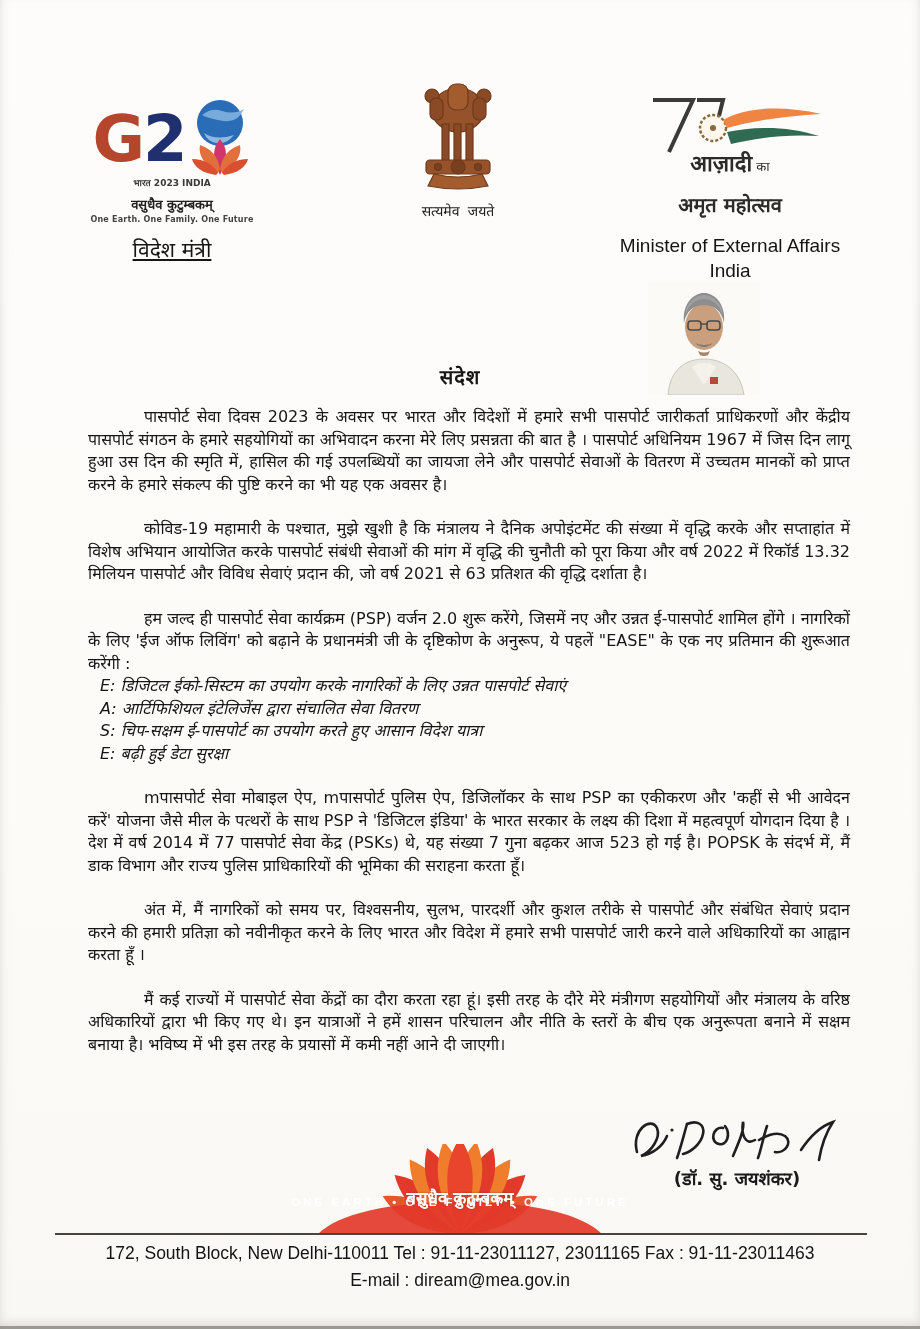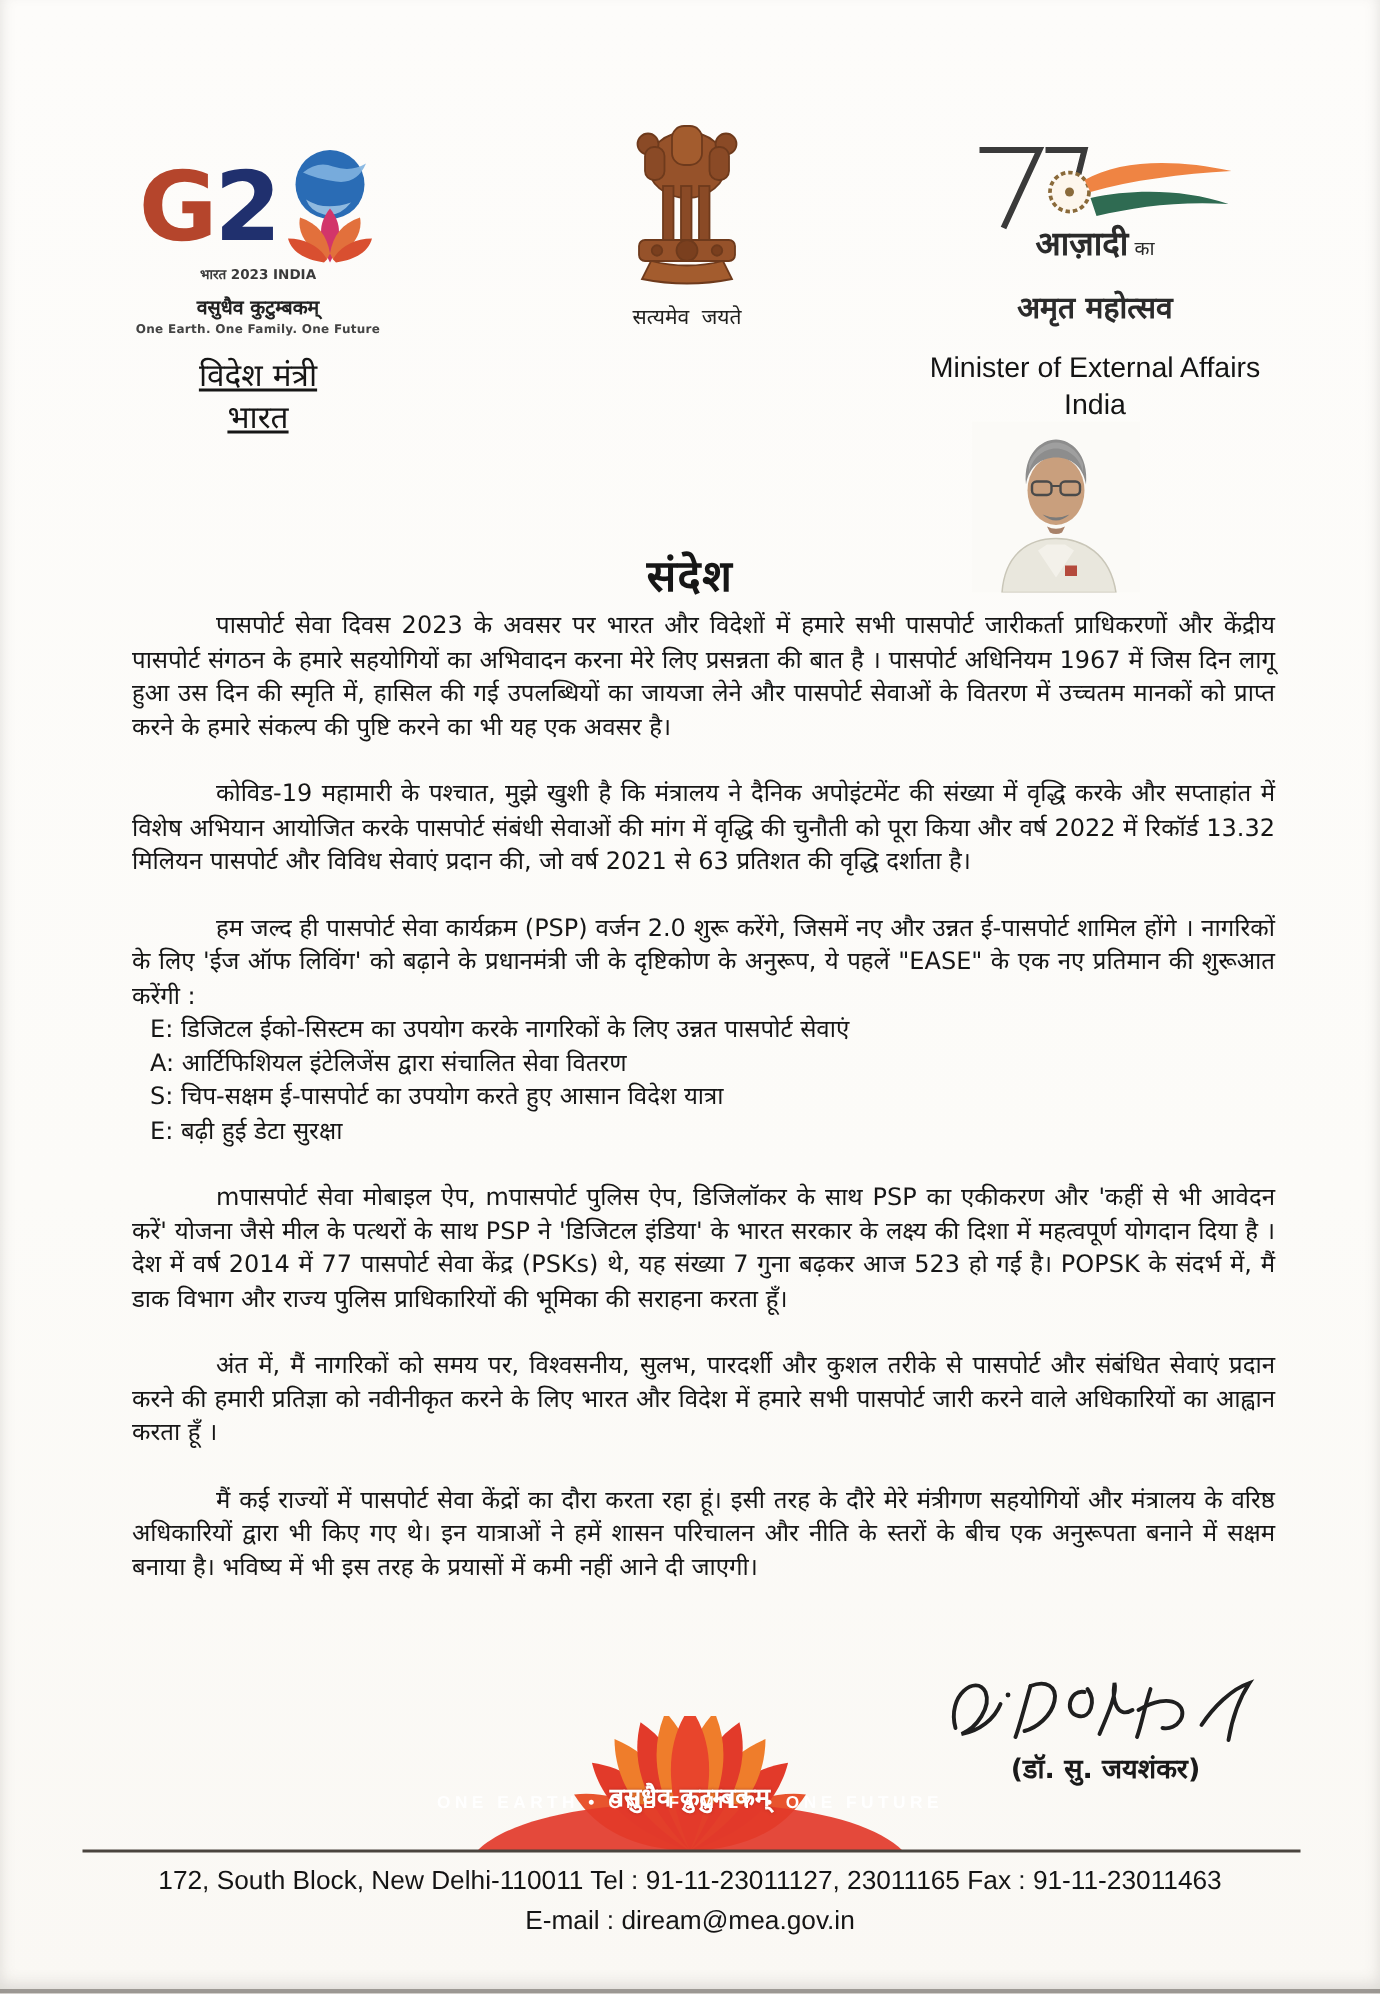--- a/index.html
+++ b/index.html
@@ -36,30 +36,30 @@
   .amrit-line1{font-size:22px;font-weight:bold;color:#2b2b2b;line-height:1.05;text-align:center;margin-top:-6px;}
   .amrit-line1 .ka{font-size:13px;font-weight:normal;}
   .amrit-line2{font-size:20px;font-weight:bold;color:#2b2b2b;margin-top:16px;}
   .office-en{font-size:19px;color:#141414;margin-top:16px;line-height:1.3;font-family:"Liberation Sans",sans-serif;}
 
   .minister-photo{position:absolute;left:648px;top:281px;width:112px;height:114px;}
 
   
   .letter-title{
     position:absolute;left:0;top:363px;width:920px;text-align:center;
-    font-size:29px;font-weight:600;color:#161616;letter-spacing:1px;
+    font-size:20px;font-weight:600;color:#161616;letter-spacing:1px;
   }
   .letter-body{
     position:absolute;left:88px;top:406px;width:762px;
     font-size:16px;line-height:22.5px;color:#161616;
     text-align:justify;
   }
   .letter-body p{margin:0 0 22px 0;text-indent:56px;}
   .letter-body p.no-gap{margin-bottom:0;}
-  .ease-list{list-style:none;margin:0 0 22px 0;padding:0 0 0 12px;text-align:left;}
+  .ease-list{list-style:none;margin:0 0 22px 0;padding:0 0 0 12px;text-align:left;font-style:italic;}
   .ease-list li{margin:0;line-height:22.5px;}
 
   .signature-block{position:absolute;left:612px;top:1112px;width:250px;text-align:center;}
   .signature-name{font-size:18px;font-weight:bold;color:#1a1a1a;margin-top:-2px;text-align:center;}
 
   
   .footer-lotus{position:absolute;left:198px;top:1144px;width:524px;height:90px;}
   .lotus-overlay{position:absolute;left:0;width:100%;text-align:center;color:#fff;}
   .lotus-motto-hi{top:42px;font-size:17px;font-weight:bold;text-shadow:0 0 2px rgba(140,30,20,.6);}
   .lotus-motto-en{top:52px;font-size:11.5px;font-weight:bold;letter-spacing:3px;font-family:"Liberation Sans",sans-serif;}
@@ -87,21 +87,20 @@
           <path d="M28,78 C14,76 6,70 4,62 C16,62 26,68 30,76Z" fill="#d94f30"></path>
           <path d="M36,78 C50,76 58,70 60,62 C48,62 38,68 34,76Z" fill="#d94f30"></path>
         </g>
       </svg>
     </div>
     <div class="g20-tagline">भारत 2023 INDIA</div>
     <div class="g20-motto-hi">वसुधैव कुटुम्बकम्</div>
     <div class="g20-motto-en">One Earth. One Family. One Future</div>
     <div class="office-hi">
       <div>विदेश मंत्री</div>
-      <div>भारत</div>
     </div>
   </div>
 
   <div class="emblem-block">
     <svg width="104" height="112" viewBox="0 0 104 112">
       <g fill="#8a4a26" stroke="#6e3a1c" stroke-width="1.2">
         <ellipse cx="52" cy="30" rx="26" ry="22" fill="#96522a"></ellipse>
         <circle cx="26" cy="16" r="7"></circle>
         <circle cx="78" cy="16" r="7"></circle>
         <rect x="42" y="4" width="20" height="26" rx="8" fill="#a35c2e"></rect>

